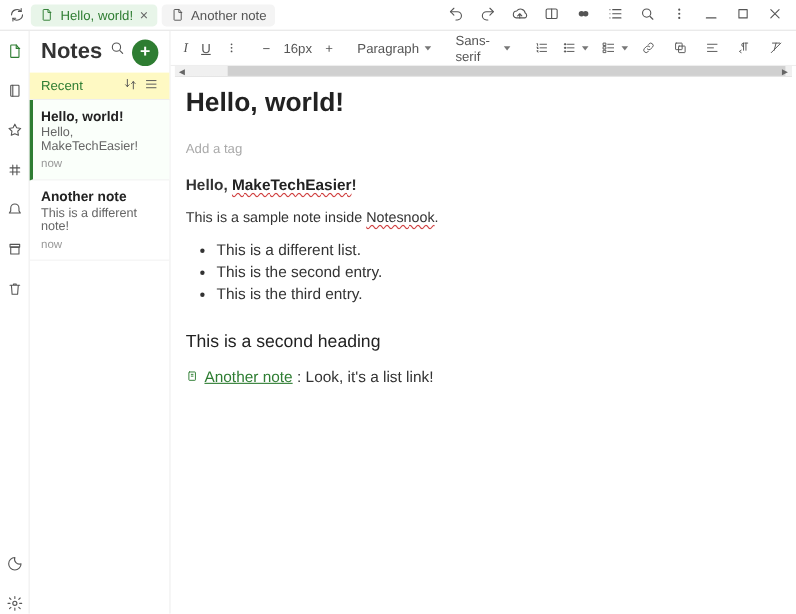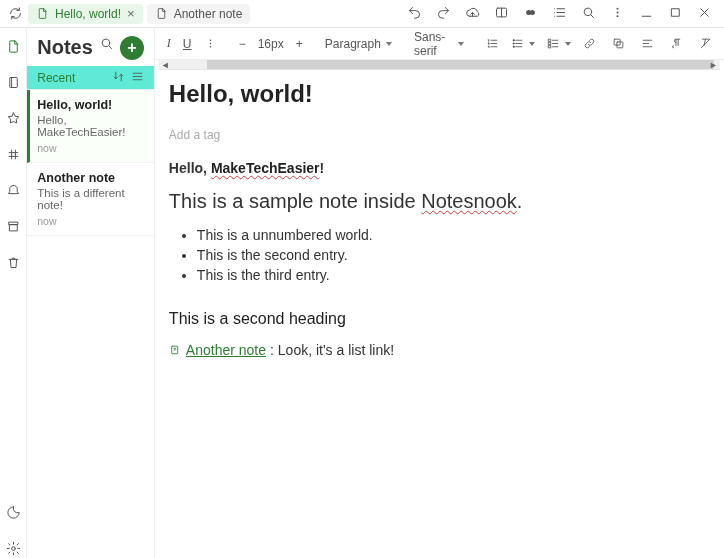--- a/index.html
+++ b/index.html
@@ -15,21 +15,21 @@
 .title-actions span, .title-actions svg { cursor: pointer; }
 .main { display: flex; height: 530px; }
 .rail { width: 34px; border-right: 1px solid #eee; display: flex; flex-direction: column; align-items: center; padding-top: 8px; gap: 16px; color: #666; }
 .rail .spacer { flex: 1; }
 .rail-item { cursor: pointer; display:flex;justify-content:center;align-items:center;width:20px;height:20px; }
 .rail-item.active { color: #2e7d32; }
 .sidebar { width: 160px; border-right: 1px solid #eee; display: flex; flex-direction: column; }
 .sidebar-head { display: flex; padding: 8px 10px 6px 10px; gap: 6px; }
 .sidebar-head h1 { font-size: 20px; font-weight: 600; flex: 1; }
 .add-btn { width: 24px; height: 24px; border-radius: 50%; background: #2e7d32; color: #fff; display: flex; align-items: center; justify-content: center; font-size: 16px; font-weight: bold; cursor: pointer; }
-.recent-row { display: flex; align-items: center; padding: 4px 10px; border-bottom: 1px solid #eee; background:#5eead4; }
+.recent-row { display: flex; align-items: center; padding: 4px 10px; border-bottom: 1px solid #eee; background:#fef9c3; }
 .recent-row .label { color: #2e7d32; font-size: 12px; flex: 1; }
 .note-item { padding: 8px 10px; border-bottom: 1px solid #f2f2f2; cursor: pointer; }
 .note-item.selected { border-left: 3px solid #2e7d32; padding-left: 7px; background: #fafffa; }
 .note-item .title { font-size: 12.5px; font-weight: 600; color: #222; }
 .note-item .preview { font-size: 11.5px; color: #666; margin-top: 2px; }
 .note-item .time { font-size: 10.5px; color: #999; margin-top: 4px; }
 .editor { flex: 1; display: flex; flex-direction: column; }
 .toolbar { height: 32px; display: flex; align-items: center; padding: 0 8px; gap: 4px; border-bottom: 1px solid #eee; color: #555; font-size: 12px; }
 .toolbar .sep { width: 8px; }
 .toolbar .tbtn { padding: 2px 4px; cursor: pointer; display:flex;align-items:center;gap:2px; }
@@ -38,21 +38,21 @@
 .ruler { height: 10px; background: linear-gradient(#f0f0f0,#f0f0f0); border-bottom:1px solid #e5e5e5; position:relative; margin: 0 4px; }
 .ruler::before{content:"";position:absolute;left:48px;right:6px;top:0;bottom:0;background:#d0d0d0;}
 .ruler .larrow{position:absolute;left:2px;top:0;font-size:9px;color:#666;}
 .ruler .rarrow{position:absolute;right:2px;top:0;font-size:9px;color:#666;}
 .content { padding: 10px 14px; overflow: auto; flex: 1; }
 .content h1.doc-title { font-size: 24px; font-weight: 700; color: #222; }
 .tag-hint { color: #aaa; font-size: 12px; margin-top: 20px; }
 .content .para1 { margin-top: 18px; font-size: 14px; }
 .content .para1 b { font-weight: 700; }
 .content .mte { color:#222;text-decoration: underline wavy #d04040 1px; text-underline-offset: 2px; text-align: right;}
-.content .para2 { margin-top: 14px; font-size: 20px; }
+.content .para2 { margin-top: 14px; font-size: 13px; }
 .content .nn { text-decoration: underline wavy #d04040 1px; text-underline-offset:2px;}
 .content ul { margin: 14px 0 14px 28px; font-size: 14px; }
 .content ul li { margin: 4px 0; }
 .content h2.h2 { font-size: 16px; font-weight: 400; margin-top: 27px; color:#222; }
 .content .linkline { margin-top: 14px; font-size: 14px; display:flex;align-items:center;gap:4px;}
 .content .linkline a { color: #2e7d32; text-decoration: underline; }
 .ic { width:15px;height:15px;stroke:#555;stroke-width:1.6;fill:none;stroke-linecap:round;stroke-linejoin:round;}
 .ic-sm{width:13px;height:13px;}
 .mini{font-size:11px;color:#777;}
 </style>
@@ -290,21 +290,21 @@
     <div class="ruler">
         <span class="larrow">◄</span>
         <span class="rarrow">►</span>
       </div>
     <div class="content">
       <h1 class="doc-title">Hello, world!</h1>
       <div class="tag-hint">Add a tag</div>
       <p class="para1"><b><span>Hello, </span><span class="mte">MakeTechEasier</span><span>!</span></b></p>
       <p class="para2"><span>This is a sample note inside </span><span class="nn">Notesnook</span><span>.</span></p>
       <ul>
-        <li>This is a unnumbered world.</li>
+        <li>This is a different list.</li>
         <li>This is the second entry.</li>
         <li>This is the third entry.</li>
       </ul>
       <h2 class="h2">This is a second heading</h2>
       <p class="linkline">
         <svg class="ic ic-sm" viewBox="0 0 24 24" style="stroke:#2e7d32">
             <rect x="5" y="4" width="11" height="14" rx="1"></rect>
             <path d="M9 8h3M9 11h3"></path>
           </svg>
         <a href="#">Another note</a>

